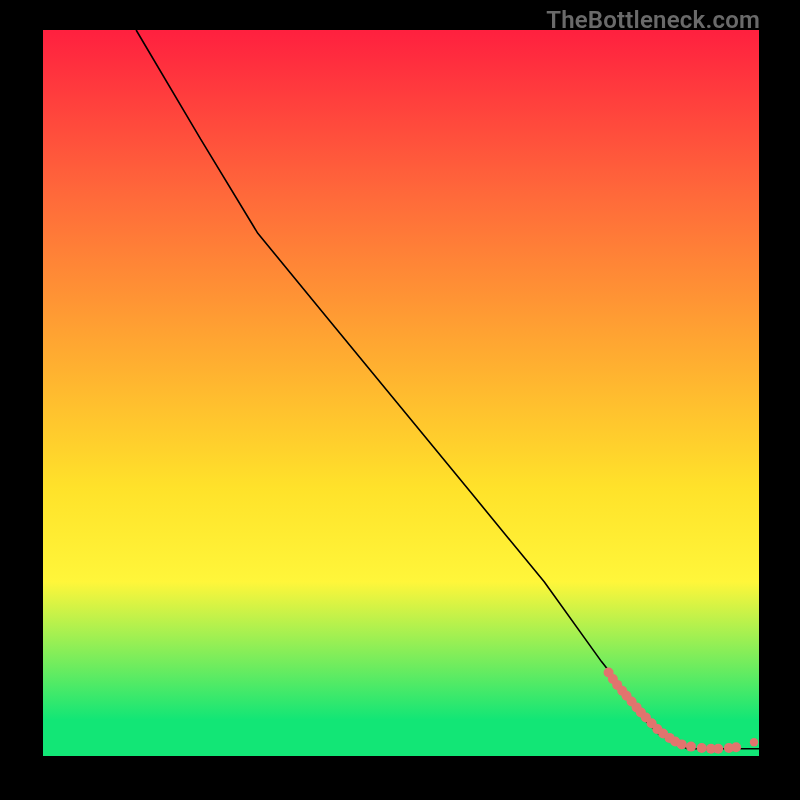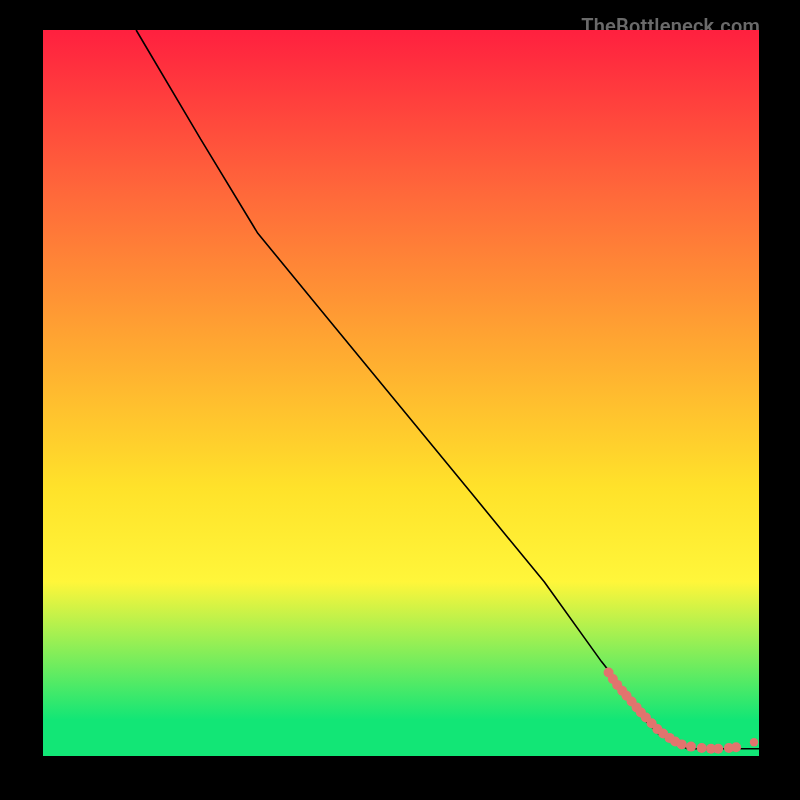--- a/index.html
+++ b/index.html
@@ -28,24 +28,24 @@
       var(--mid1) 23%,
       var(--mid2) 44%,
       var(--yellow) 63%,
       var(--ylw2) 76%,
       var(--bottom-green) 95%,
       var(--bottom-green) 100%
     );
   }
   .attribution {
     position: absolute;
-    top: 14px;
+    top: 6px;
     right: 40px;
     color: #6a6a6a;
-    font-size: 20px;
+    font-size: 24px;
     font-weight: 600;
     letter-spacing: 0.2px;
     user-select: none;
   }
   svg.overlay {
     position: absolute;
     left: 0;
     top: 0;
     width: 716px;
     height: 726px;

